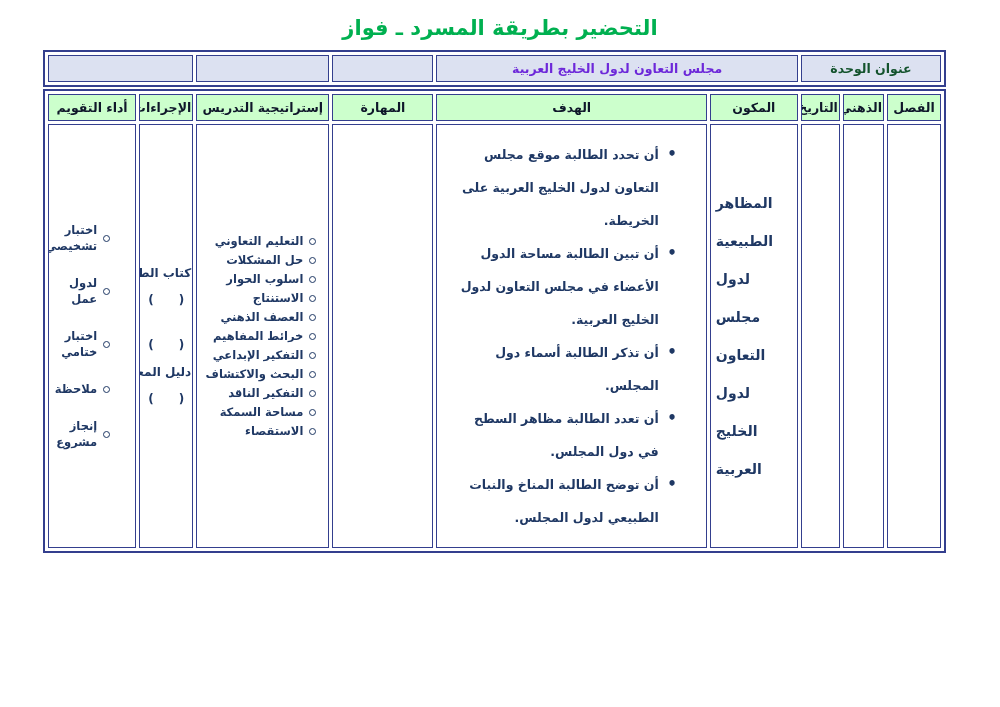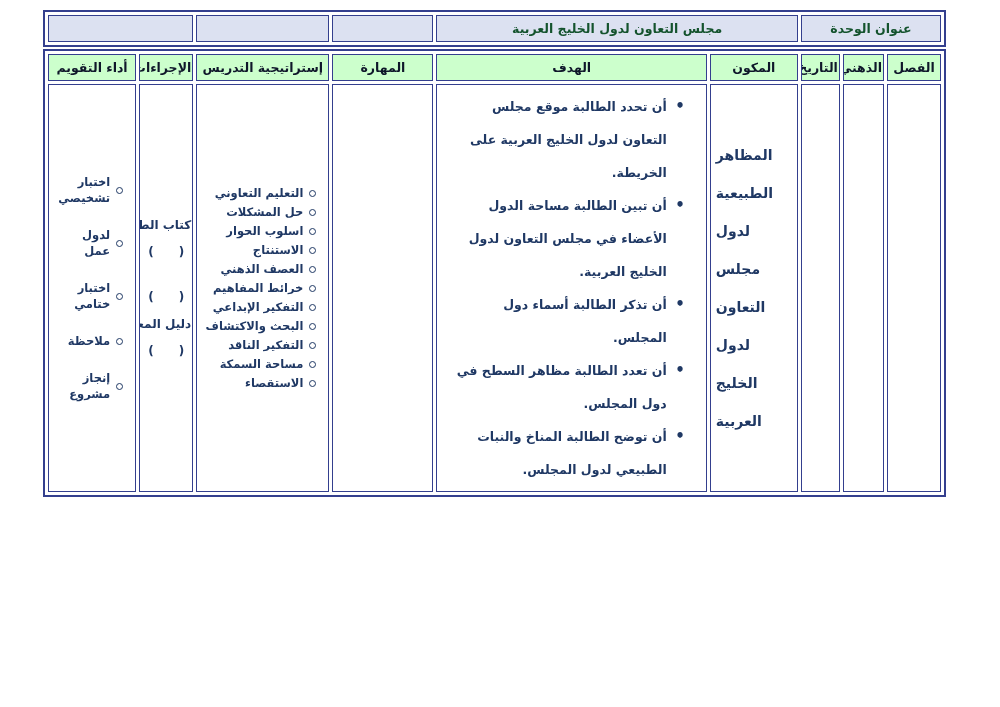--- a/index.html
+++ b/index.html
@@ -50,31 +50,31 @@
   }
   .hdr2-cell {
     background: #ccffcc;
     height: 23px;
     text-align: center;
     font-weight: bold;
     font-size: 12.5px;
     color: #0f172a;
   }
   .red-text { color: #14532d; }
-  .navy-text { color: #14532d; }
+  .navy-text { color: #6d28d9; }
   .body-cell {
     background: #ffffff;
     height: 344px;
     color: #1f3864;
     font-weight: bold;
   }
   
   ul.objectives {
     list-style: none;
-    margin: 4px;
+    margin: 12px;
     padding: 0 14px 0 10px;
   }
   ul.objectives li {
     position: relative;
     padding-right: 20px;
     font-size: 12.5px;
     line-height: 33px;
     text-align: right;
   }
   ul.objectives li::before {
@@ -108,21 +108,21 @@
     border-radius: 50%;
   }
   ul.strategies li {
     font-size: 11.5px;
     line-height: 19px;
     text-align: right;
   }
   ul.evaluation li {
     font-size: 11.5px;
     line-height: 16px;
-    margin: 21px 0;
+    margin: 21px 13px;
   }
   
   .procedures {
     text-align: center;
     font-size: 12px;
   }
   .procedures .line {
     line-height: 27px;
     white-space: pre;
   }
@@ -136,20 +136,21 @@
   }
   .unit-value {
     font-size: 12.5px;
   }
 </style>
 </head>
 <body>
 
 <div class="page">
 
+  <div class="title">التحضير بطريقة المسرد ـ فواز</div>
 
   <table class="grid t1">
     <colgroup>
       <col style="width:140px">
         <col style="width:361px">
         <col style="width:101px">
         <col style="width:133px">
         <col style="width:145px">
     </colgroup>
     <tbody>

